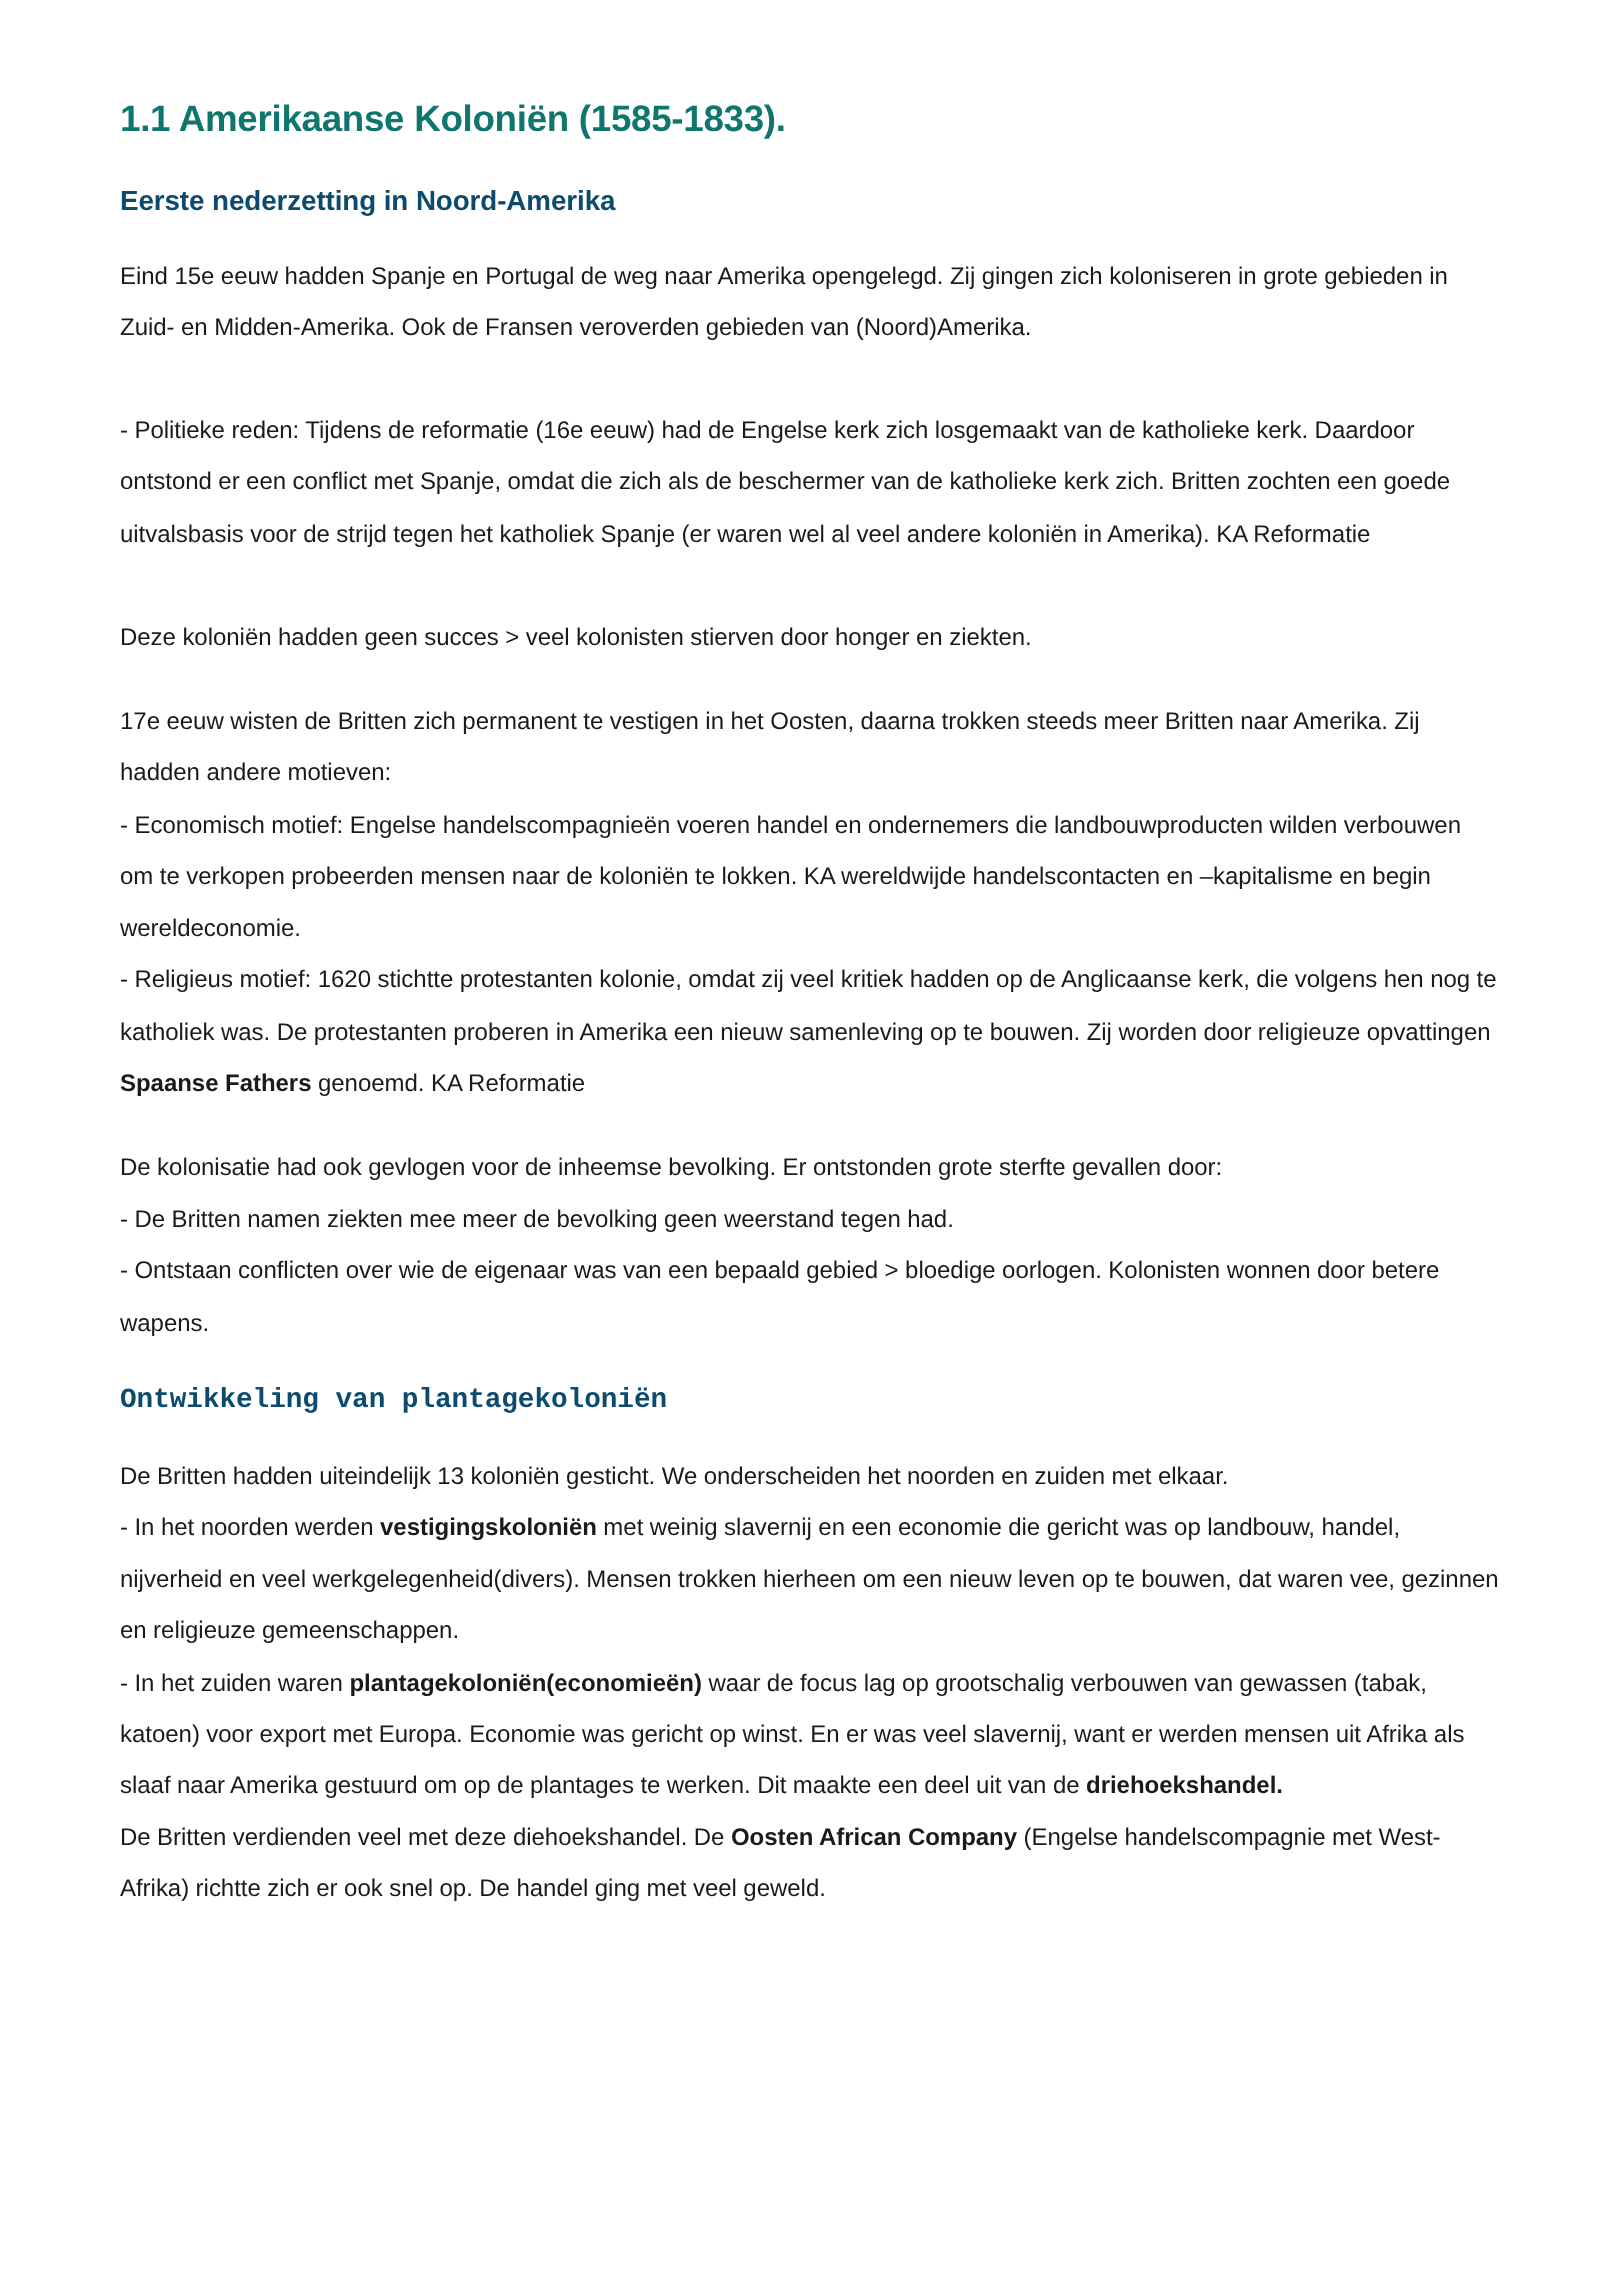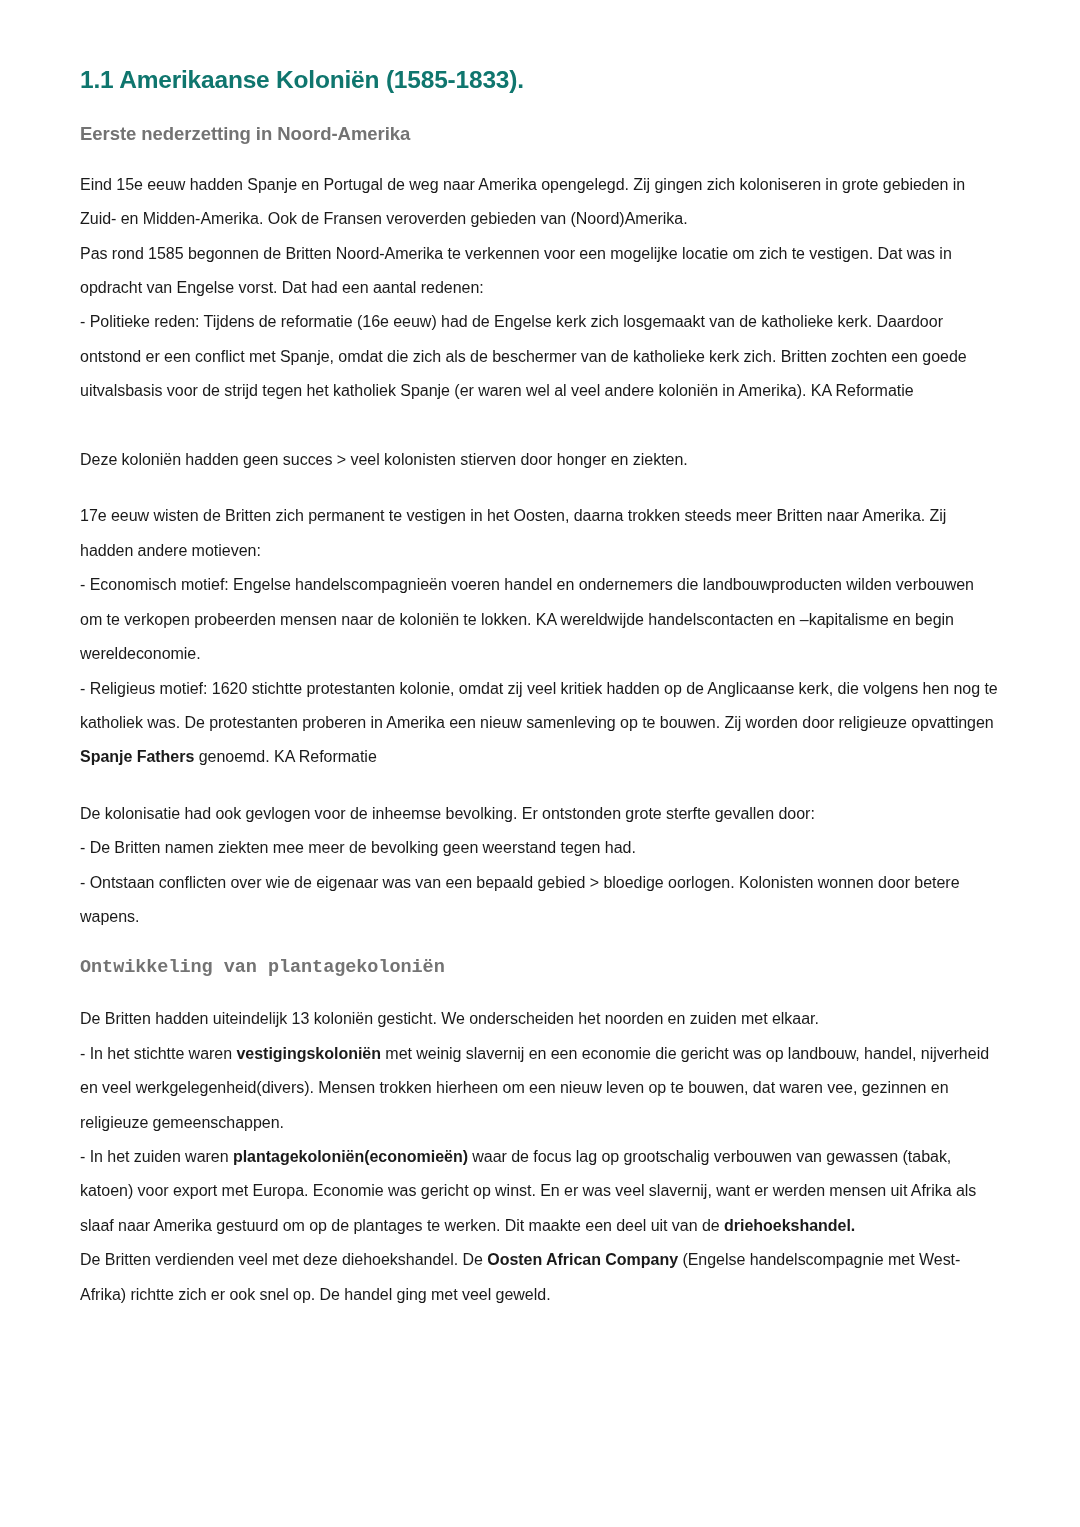--- a/index.html
+++ b/index.html
@@ -29,21 +29,21 @@
     line-height: 1.3;
     margin: 0 0 26px 0;
     color: #0f766e;
   }
   .section-heading {
     font-size: 18.5px;
     font-weight: 700;
     letter-spacing: -0.05px;
     line-height: 1.35;
     margin: 0 0 21px 0;
-    color: #737373;
+    color: #0c4a6e;
   }
   .section-heading.spaced-top {
     font-family: Liberation Mono, monospace;
   }
   p.body-text {
     font-size: 16px;
     line-height: 34.4px;
     margin: 0 0 22px 0;
     letter-spacing: -0.02px;
     text-align: left;
@@ -60,41 +60,41 @@
 <body>
 
 <div class="page">
 
   <h1 class="doc-title">1.1 Amerikaanse Koloniën (1585-1833).</h1>
 
   <h2 class="section-heading">Eerste nederzetting in Noord-Amerika</h2>
 
   <p class="body-text">
     <span>Eind 15e eeuw hadden Spanje en Portugal de weg naar Amerika opengelegd. Zij gingen zich koloniseren in grote gebieden in Zuid- en Midden-Amerika. Ook de Fransen veroverden gebieden van (Noord)Amerika.</span><br>
-    <span>Pas rond 1585 begonnen de Britten Noord-Amerika te verkennen voor een mogelijke locatie om zich te vestigen. Dat was in opdracht van Engelse vorst. Dat had een aantal redenen:</span><br>
+    <br>
     <span>- Politieke reden: Tijdens de reformatie (16e eeuw) had de Engelse kerk zich losgemaakt van de katholieke kerk. Daardoor ontstond er een conflict met Spanje, omdat die zich als de beschermer van de katholieke kerk zich. Britten zochten een goede uitvalsbasis voor de strijd tegen het katholiek Spanje (er waren wel al veel andere koloniën in Amerika). KA Reformatie</span><br>
     <br>
     <span>Deze koloniën hadden geen succes &gt; veel kolonisten stierven door honger en ziekten.</span>
   </p>
 
   <p class="body-text">
     <span>17e eeuw wisten de Britten zich permanent te vestigen in het Oosten, daarna trokken steeds meer Britten naar Amerika. Zij hadden andere motieven:</span><br>
     <span>- Economisch motief: Engelse handelscompagnieën voeren handel en ondernemers die landbouwproducten wilden verbouwen om te verkopen probeerden mensen naar de koloniën te lokken. KA wereldwijde handelscontacten en –kapitalisme en begin wereldeconomie.</span><br>
-    <span>- Religieus motief: 1620 stichtte protestanten kolonie, omdat zij veel kritiek hadden op de Anglicaanse kerk, die volgens hen nog te katholiek was. De protestanten proberen in Amerika een nieuw samenleving op te bouwen. Zij worden door religieuze opvattingen </span><b>Spanje Fathers</b><span> genoemd. KA Reformatie</span>
+    <span>- Religieus motief: 1620 stichtte protestanten kolonie, omdat zij veel kritiek hadden op de Anglicaanse kerk, die volgens hen nog te katholiek was. De protestanten proberen in Amerika een nieuw samenleving op te bouwen. Zij worden door religieuze opvattingen </span><b>Spaanse Fathers</b><span> genoemd. KA Reformatie</span>
   </p>
 
   <p class="body-text">
     <span>De kolonisatie had ook gevlogen voor de inheemse bevolking. Er ontstonden grote sterfte gevallen door:</span><br>
     <span>- De Britten namen ziekten mee meer de bevolking geen weerstand tegen had.</span><br>
     <span>- Ontstaan conflicten over wie de eigenaar was van een bepaald gebied &gt; bloedige oorlogen. Kolonisten wonnen door betere wapens.</span>
   </p>
 
   <h2 class="section-heading spaced-top">Ontwikkeling van plantagekoloniën</h2>
 
   <p class="body-text">
     <span>De Britten hadden uiteindelijk 13 koloniën gesticht. We onderscheiden het noorden en zuiden met elkaar.</span><br>
-    <span>- In het stichtte waren </span><b>vestigingskoloniën</b><span> met weinig slavernij en een economie die gericht was op landbouw, handel, nijverheid en veel werkgelegenheid(divers). Mensen trokken hierheen om een nieuw leven op te bouwen, dat waren vee, gezinnen en religieuze gemeenschappen.</span><br>
+    <span>- In het noorden werden </span><b>vestigingskoloniën</b><span> met weinig slavernij en een economie die gericht was op landbouw, handel, nijverheid en veel werkgelegenheid(divers). Mensen trokken hierheen om een nieuw leven op te bouwen, dat waren vee, gezinnen en religieuze gemeenschappen.</span><br>
     <span>- In het zuiden waren </span><b>plantagekoloniën(economieën)</b><span> waar de focus lag op grootschalig verbouwen van gewassen (tabak, katoen) voor export met Europa. Economie was gericht op winst. En er was veel slavernij, want er werden mensen uit Afrika als slaaf naar Amerika gestuurd om op de plantages te werken. Dit maakte een deel uit van de </span><b>driehoekshandel.</b><br>
     <span>De Britten verdienden veel met deze diehoekshandel. De </span><b>Oosten African Company</b><span> (Engelse handelscompagnie met West-Afrika) richtte zich er ook snel op. De handel ging met veel geweld.</span><br>
     
   </p>
 
 </div>
 
 </body></html>

